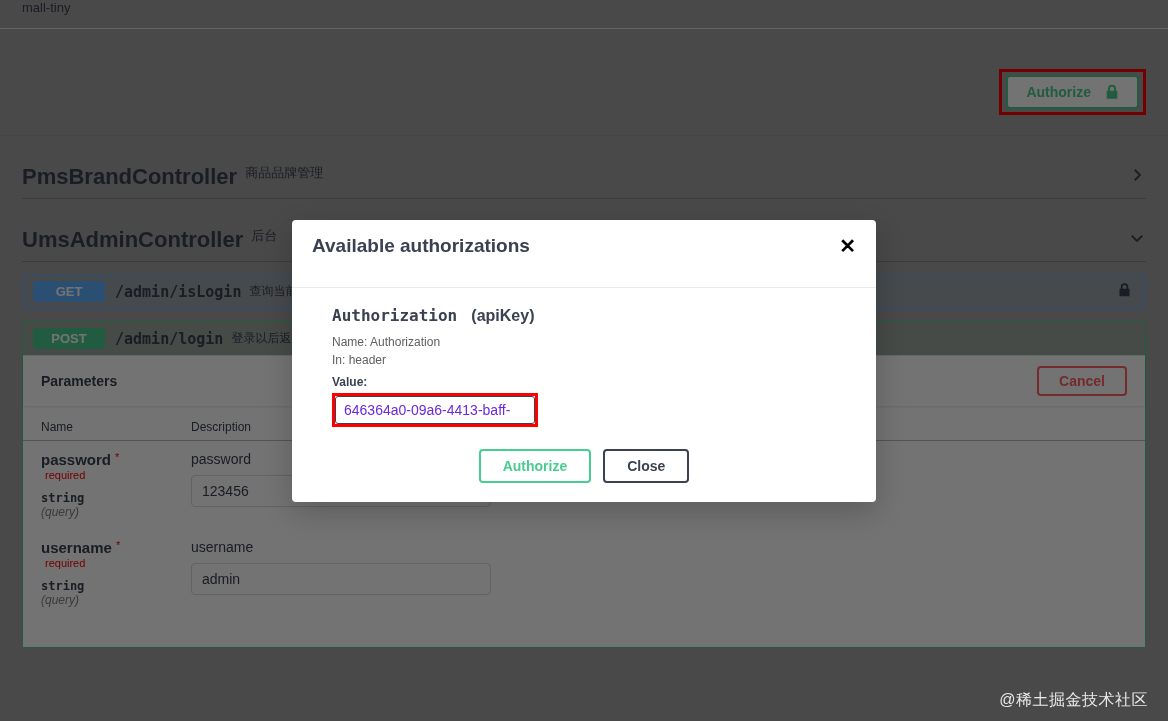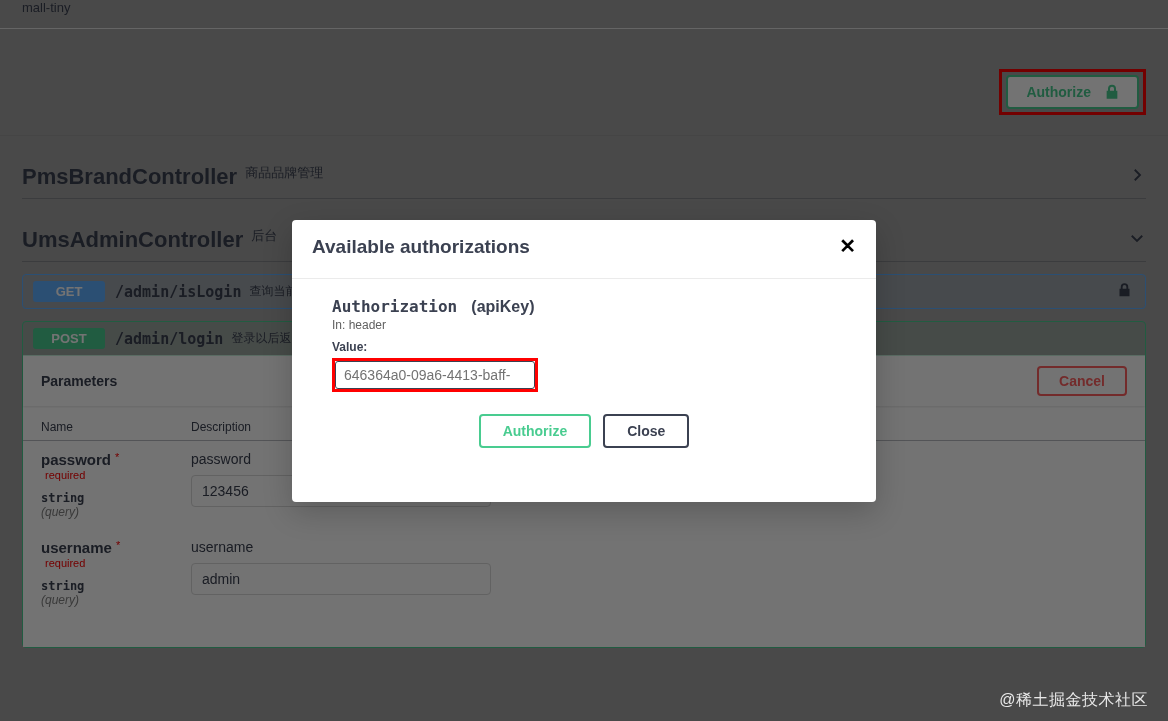--- a/index.html
+++ b/index.html
@@ -150,38 +150,38 @@
     background: rgba(0,0,0,.55);
     display: flex; justify-content: center;
   }
   .modal {
     background: #fff; width: 584px; margin-top: 220px;
     border-radius: 4px; height: 282px;
     box-shadow: 0 10px 30px rgba(0,0,0,.2);
     display: flex; flex-direction: column;
   }
   .modal-head {
-    display: flex; justify-content: space-between; align-items: flex-end;
-    padding: 14px 20px 20px;
+    display: flex; justify-content: space-between; align-items: center;
+    padding: 14px 20px 29px;
     border-bottom: 1px solid #ebebeb;
   }
   .modal-title { font-size: 19px; font-weight: 700; color: #3b4151; }
   .modal-close { font-size: 20px; font-weight: 700; cursor: pointer; }
   .modal-body { padding: 18px 40px 0; }
   .auth-heading {
     font-size: 16px; font-weight: 700; color: #3b4151;
     font-family: Consolas, monospace;
   }
   .auth-heading .scheme { font-family: -apple-system, sans-serif; }
   .auth-meta { font-size: 12px; color: #606060; margin-top: 8px; line-height: 1.5; }
   .value-label { font-size: 12px; font-weight: 700; color: #3b4151; margin-top: 6px; }
   .value-input-wrap { border: 3px solid #ff0000; display: inline-block; margin-top: 4px; padding: 0; }
   .value-input {
     border: 1px solid #3b4151; border-radius: 3px; padding: 5px 8px;
-    font-size: 14px; width: 200px; color: #737373;
+    font-size: 14px; width: 200px; color: #6d28d9;
   }
   .modal-actions {
     display: flex; justify-content: center; gap: 12px; margin-top: 22px;
   }
   .btn {
     padding: 7px 22px; border-radius: 4px; font-weight: 700; font-size: 14px; background: #fff;
   }
   .btn-authorize { border: 2px solid #49cc90; color: #49cc90; }
   .btn-close { border: 2px solid #3b4151; color: #3b4151; }
   .watermark {
@@ -298,20 +298,21 @@
   <div class="modal">
     <div class="modal-head">
       <div class="modal-title">Available authorizations</div>
       <div class="modal-close">✕</div>
     </div>
     <div class="modal-body">
       <div class="auth-heading">
         <span>Authorization</span>
         <span class="scheme">&nbsp;</span><span class="scheme">(apiKey)</span>
       </div>
+      <div class="auth-meta">Name: Authorization</div>
       <div class="auth-meta" style="margin-top:0">In: header</div>
       <div class="value-label">Value:</div>
       <div class="value-input-wrap">
         <input class="value-input" value="646364a0-09a6-4413-baff-" style="">
       </div>
       <div class="modal-actions">
         <button class="btn btn-authorize">Authorize</button>
         <button class="btn btn-close">Close</button>
       </div>
     </div>

